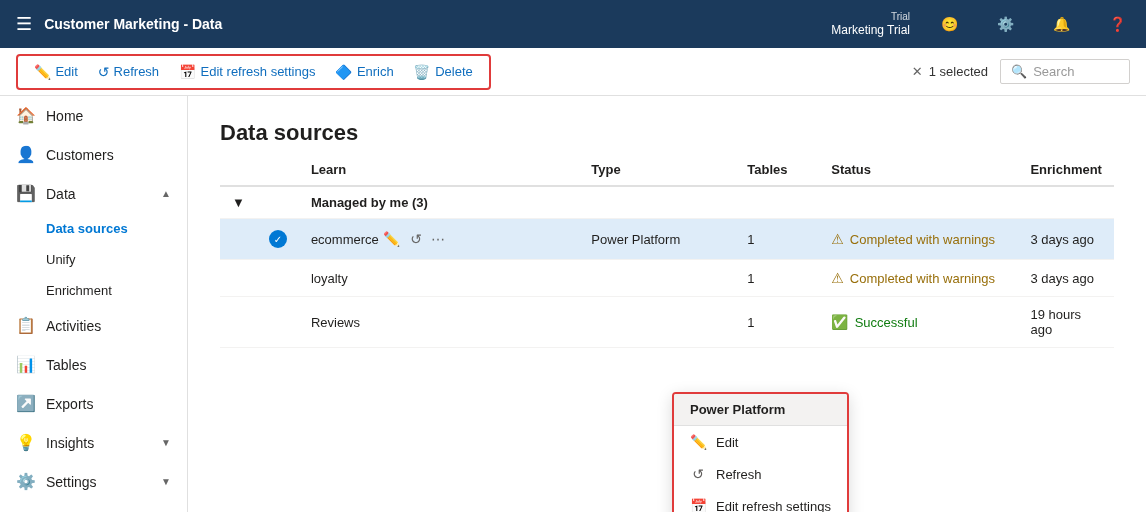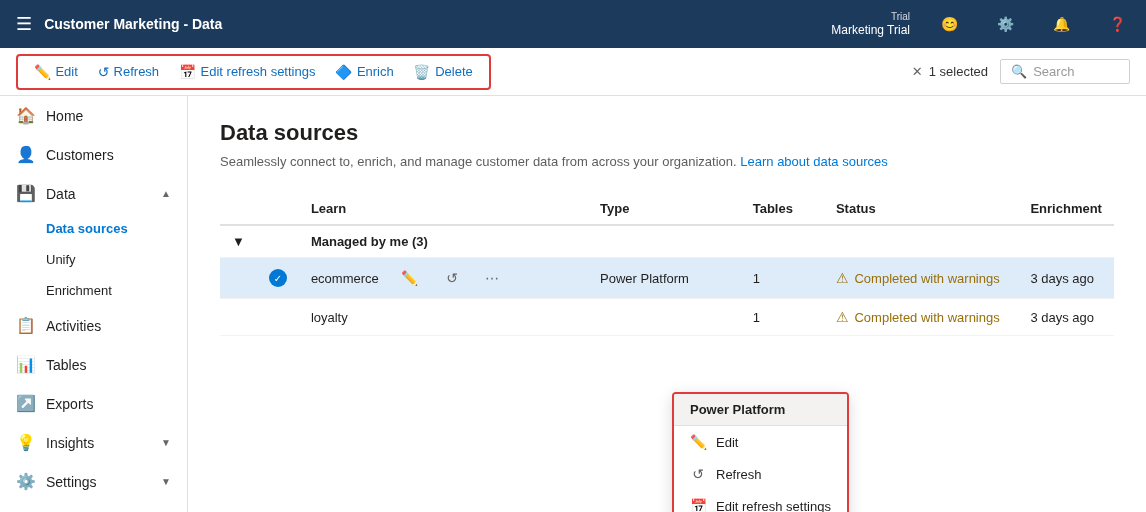--- a/index.html
+++ b/index.html
@@ -81,21 +81,21 @@
     .status-success { display: flex; align-items: center; gap: 6px; color: #107c10; }
     .warning-icon { color: #986f0b; font-size: 14px; }
     .success-icon { color: #107c10; font-size: 14px; }
 
     .col-name { width: 35%; }
     .col-type { width: 20%; }
     .col-tables { width: 10%; }
     .col-status { width: 25%; }
     .col-refreshed { width: 10%; }
 
-    .row-actions { display: flex; align-items: center; gap: 19px; }
+    .row-actions { display: flex; align-items: center; gap: 1px; }
     .row-action-btn { background: none; border: none; cursor: pointer; color: #666; padding: 2px 4px; border-radius: 3px; font-size: 14px; }
 
     
     .context-menu {
       position: absolute;
       top: 296px;
       left: 484px;
       background: #fff;
       border: 1px solid #d2d0ce;
       border-radius: 4px;
@@ -222,24 +222,20 @@
     </div>
     <div class="sidebar-item">
       <span class="sidebar-item-icon">⚙️</span>
       <span class="sidebar-item-label">Settings</span>
       <span class="sidebar-chevron">▼</span>
     </div>
   </div>
 
   <div class="content">
     <h1 class="page-title">Data sources</h1>
-    <p class="page-desc">
-      <span>Seamlessly connect to, enrich, and manage customer data from across your organization.</span>
-      <a href="#">Learn about data sources</a>
-    </p>
 
     <table class="data-table">
       <thead>
         <tr>
           <th class="chevron-col"></th>
           <th class="empty-col"></th>
           <th class="col-name">Learn</th>
           <th class="col-type">Type</th>
           <th class="col-tables">Tables</th>
           <th class="col-status">Status</th>
@@ -286,20 +282,34 @@
           <td>1</td>
           <td>
             <div class="status-warning">
               <span class="warning-icon">⚠</span>
               <span>Completed with warnings</span>
             </div>
           </td>
           <td>3 days ago</td>
         </tr>
 
+        <tr>
+          <td></td>
+          <td></td>
+          <td>Reviews</td>
+          <td></td>
+          <td>1</td>
+          <td>
+            <div class="status-success">
+              <span class="success-icon">✅</span>
+              <span>Successful</span>
+            </div>
+          </td>
+          <td>19 hours ago</td>
+        </tr>
       </tbody>
     </table>
 
     <div class="context-menu">
       <div class="context-menu-header">Power Platform</div>
       <div class="context-menu-item">
         <span class="context-menu-item-icon">✏️</span>
         <span>Edit</span>
       </div>
       <div class="context-menu-item">

